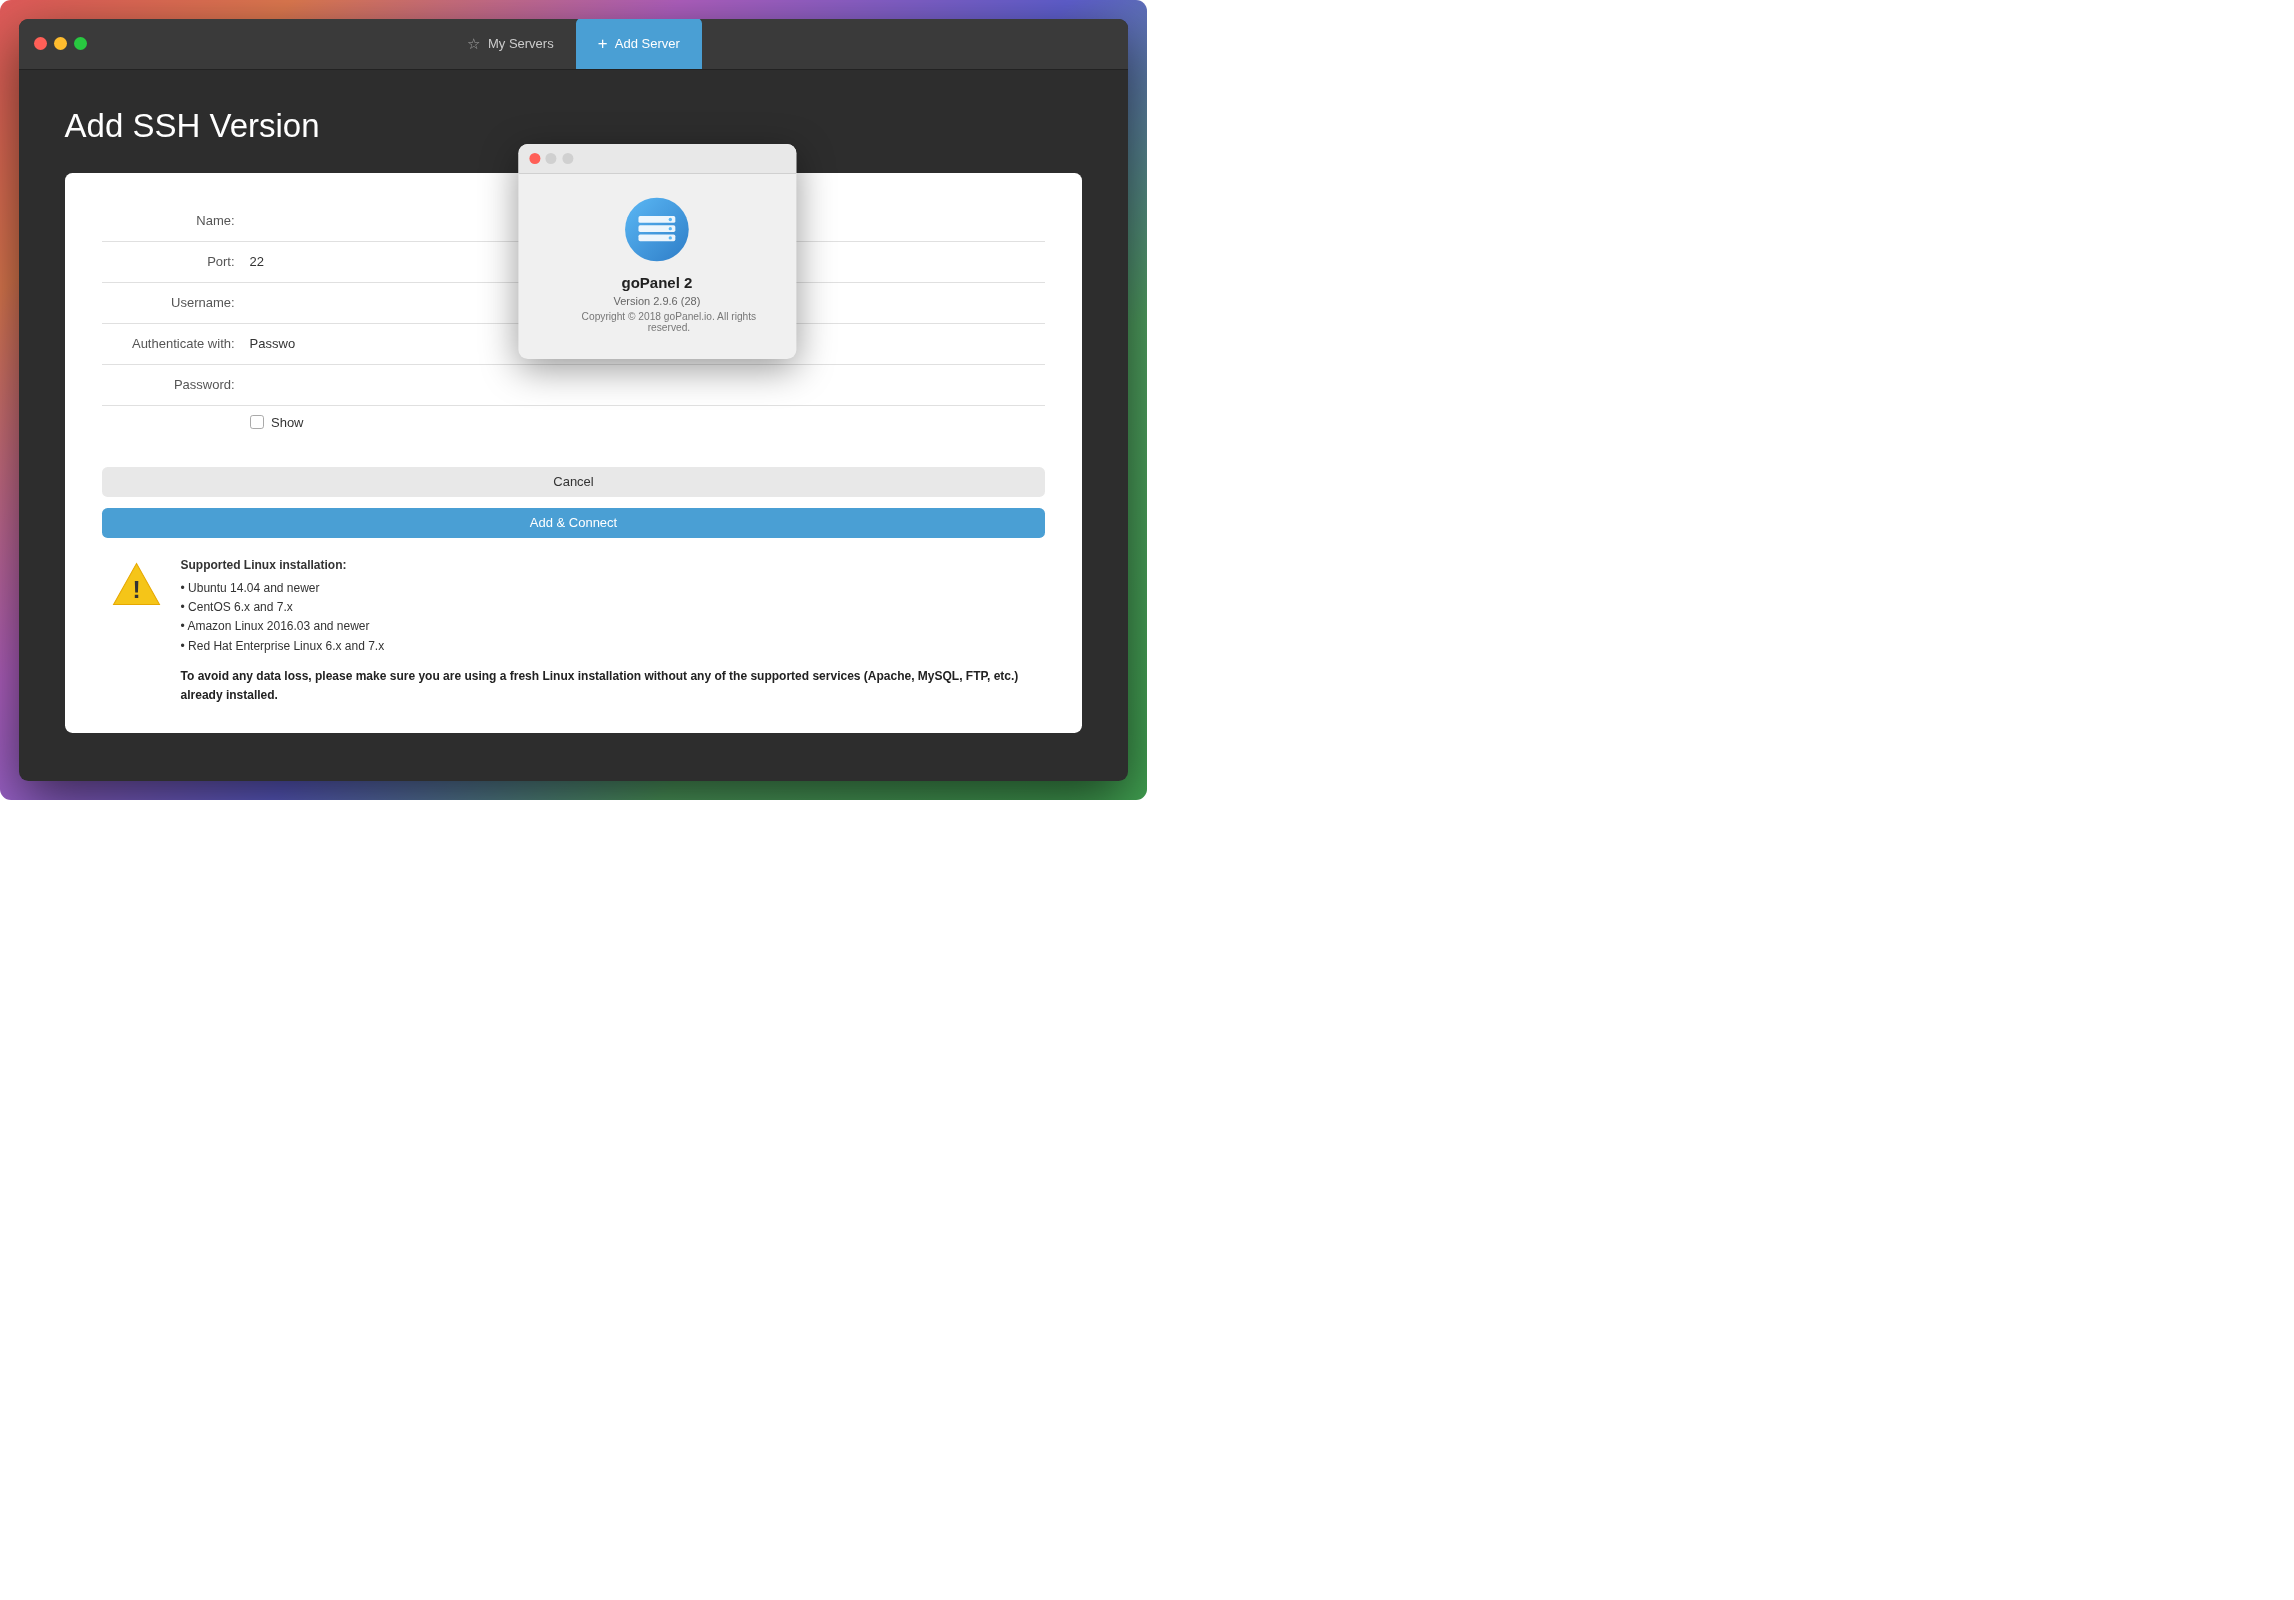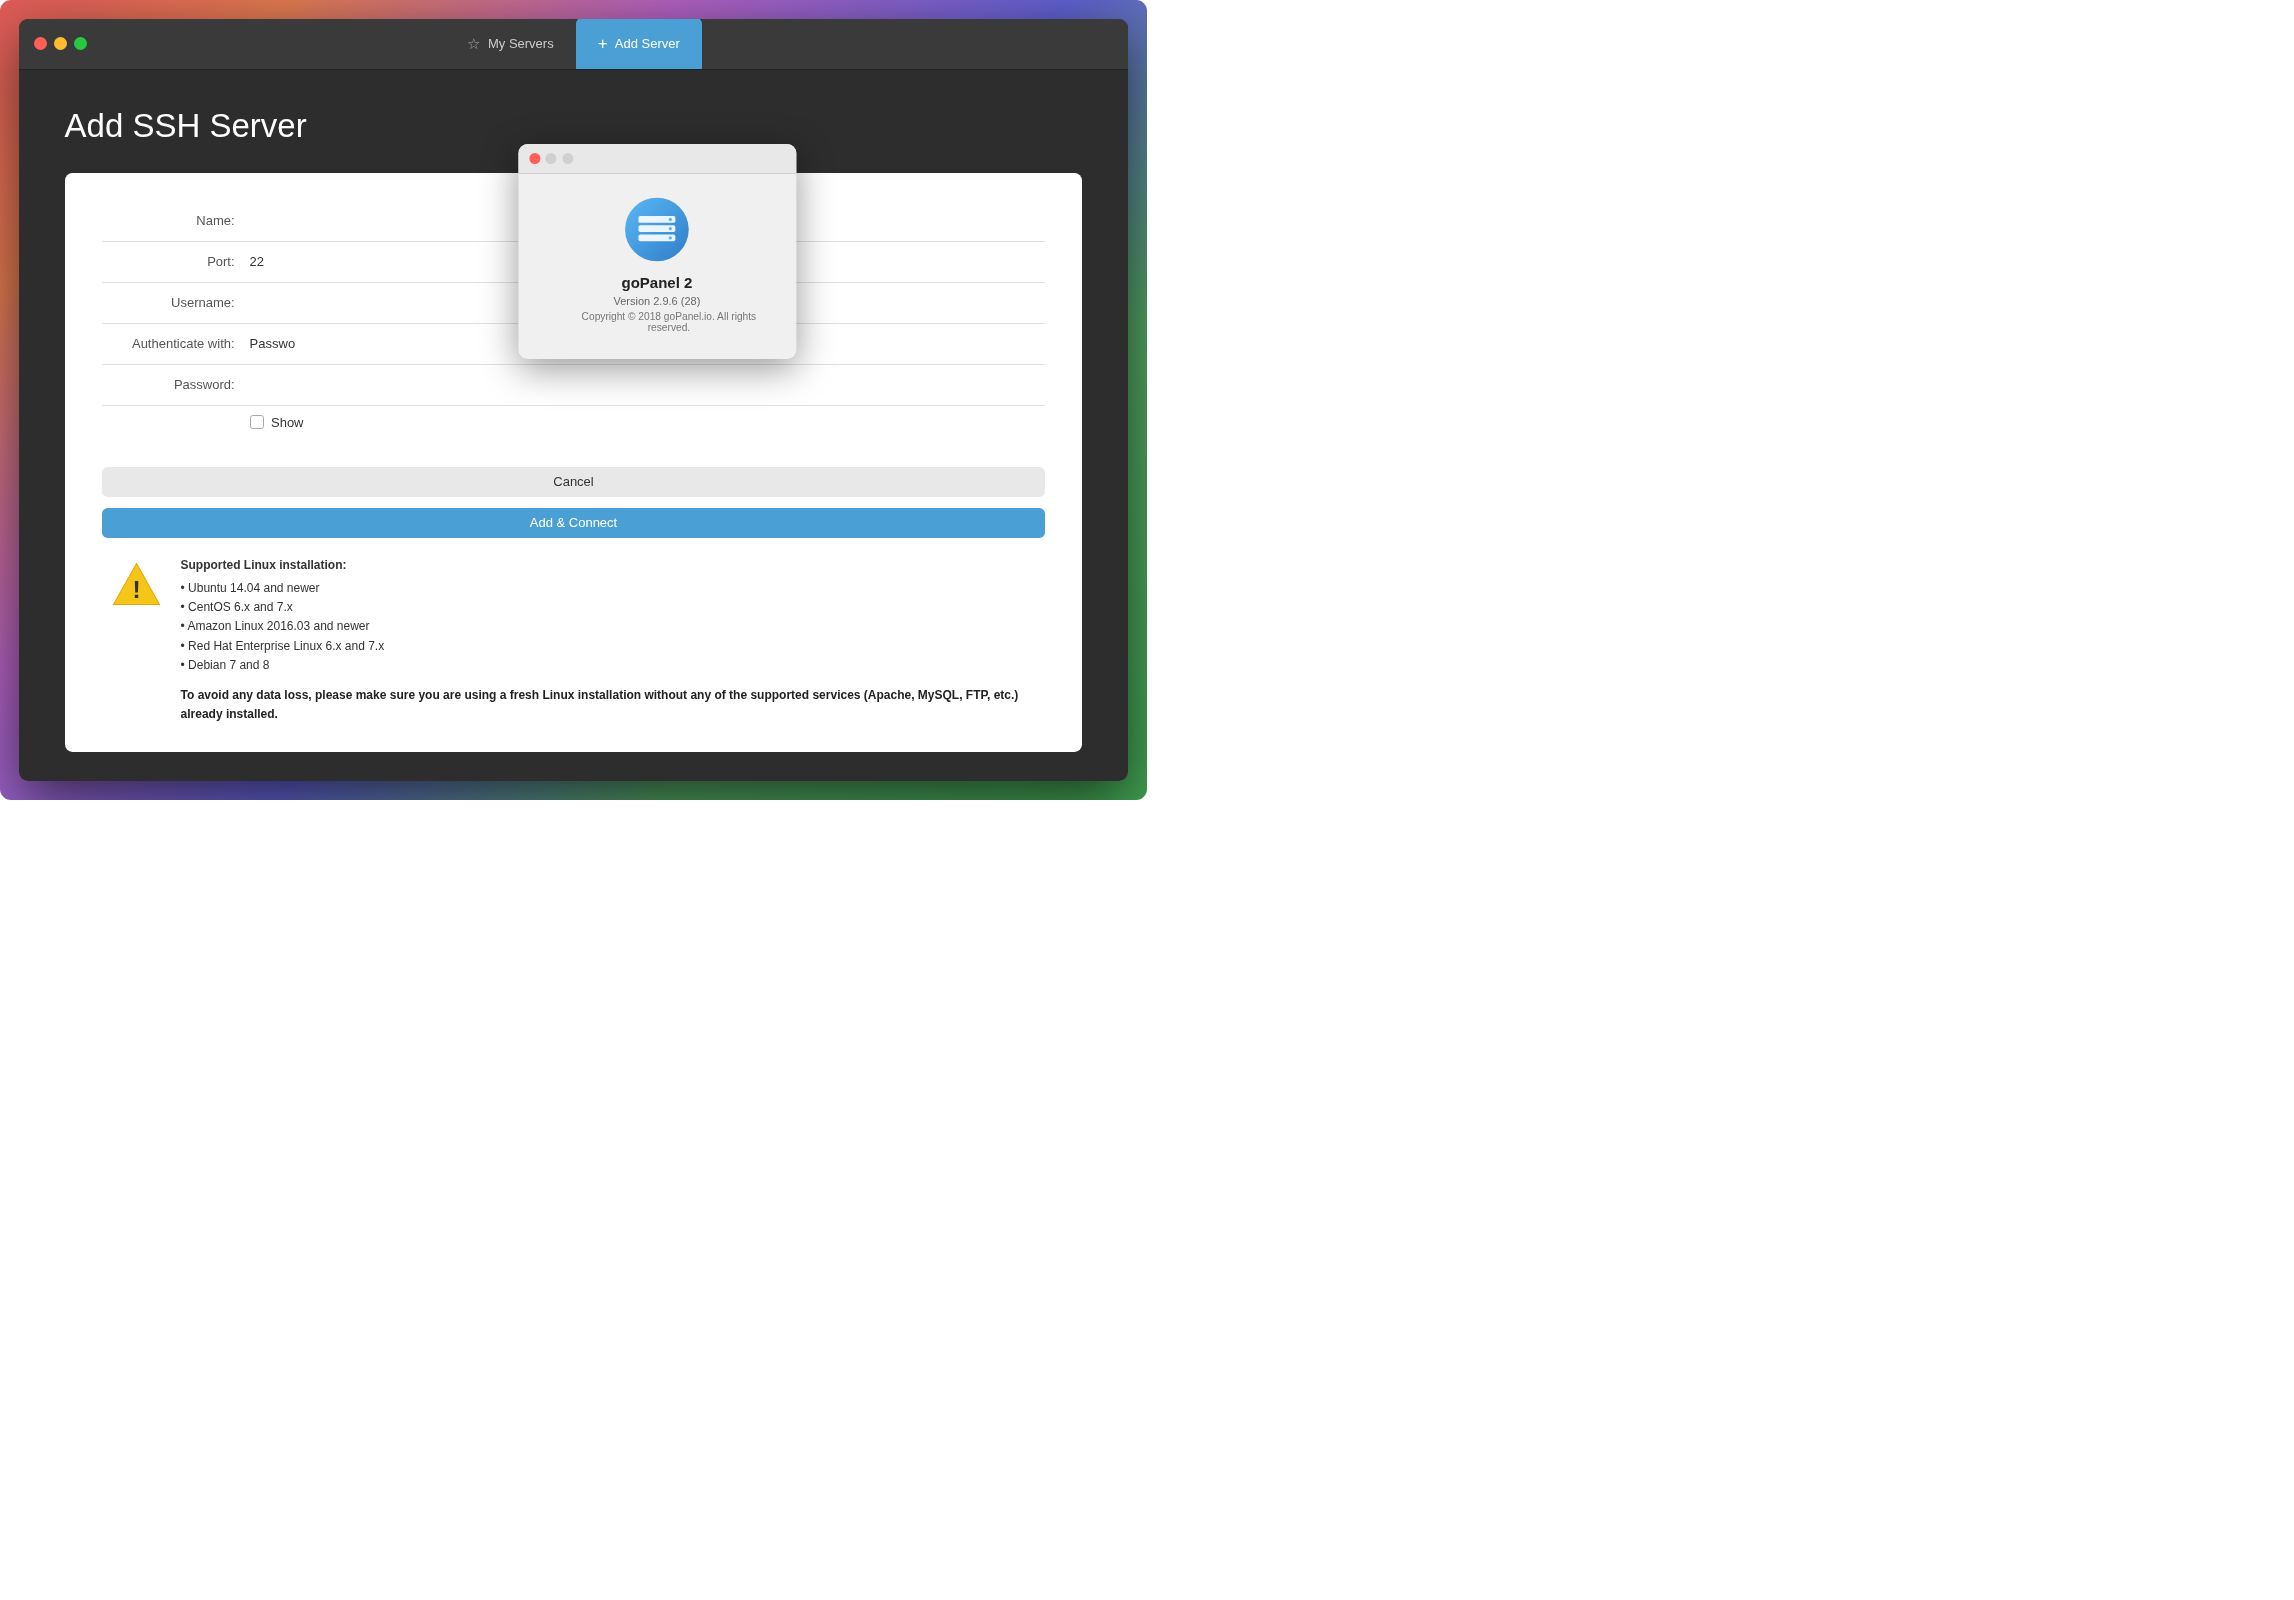--- a/index.html
+++ b/index.html
@@ -354,21 +354,21 @@
         <span>My Servers</span>
       </div>
       <div class="tab active-tab">
         <span class="plus-icon">+</span>
         <span>Add Server</span>
       </div>
     </div>
   </div>
 
   <div class="content">
-    <h1 class="page-title">Add SSH Server</h1>
+    <h1 class="page-title">Add SSH Version</h1>
 
     <div class="form-card">
 
       <div class="form-row">
         <label class="form-label">Name:</label>
         <input class="form-input" type="text" value="" style="">
       </div>
 
 
       <div class="form-row">
@@ -407,21 +407,20 @@
         <svg class="warn-triangle" viewBox="0 0 100 90">
           <polygon points="50,5 95,85 5,85" fill="#f5c518" stroke="#e6a800" stroke-width="2"></polygon>
           <text x="50" y="73" text-anchor="middle" font-size="48" font-weight="bold" fill="#333">!</text>
         </svg>
         <div class="warning-text-block">
           <div class="warning-title">Supported Linux installation:</div>
           <div>• Ubuntu 14.04 and newer</div>
           <div>• CentOS 6.x and 7.x</div>
           <div>• Amazon Linux 2016.03 and newer</div>
           <div>• Red Hat Enterprise Linux 6.x and 7.x</div>
-          <div>• Debian 7 and 8</div>
           <div class="warning-note">To avoid any data loss, please make sure you are using a fresh Linux installation without any of the supported services (Apache, MySQL, FTP, etc.) already installed.</div>
         </div>
       </div>
 
     </div>
 
     <div class="about-dialog-overlay">
       <div class="about-dialog">
 
         <div class="about-titlebar">

